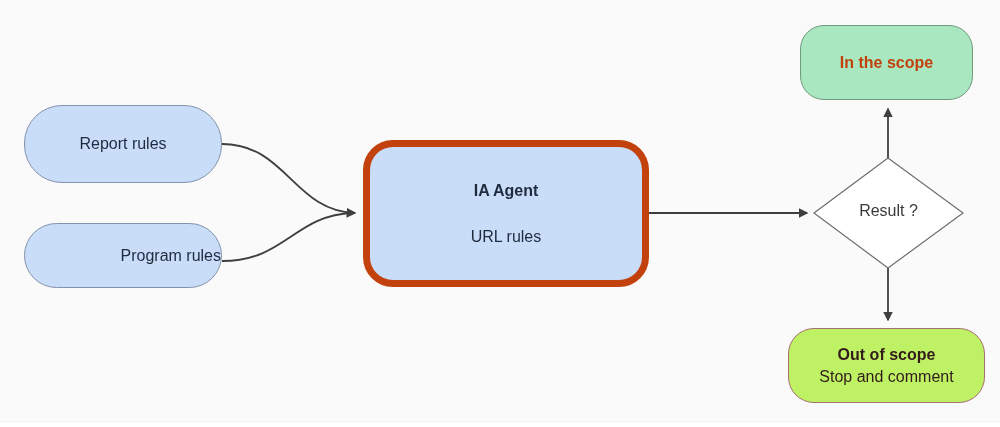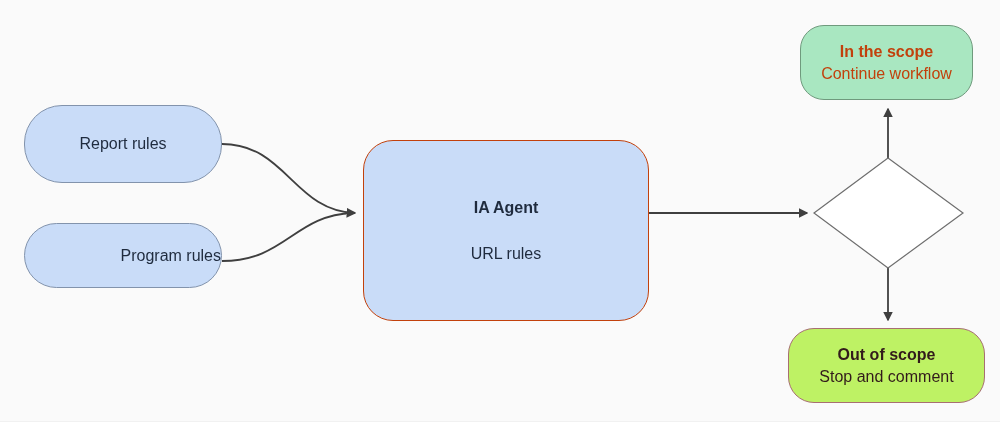--- a/index.html
+++ b/index.html
@@ -35,23 +35,23 @@
     width: 198px;
     background: #c9dcf8;
     border: 1px solid #8293ac;
     border-radius: 38px;
     color: #1f2b3e;
   }
   .node-report   { top: 105px; height: 78px; }
   .node-program  { top: 223px; height: 65px; align-items: flex-end; }
   .node-agent {
     left: 363px; top: 140px;
-    width: 286px; height: 181px;
+    width: 286px; height: 147px;
     background: #c9dcf8;
-    border: 1px solid #c2410c;
+    border: 7px solid #c2410c;
     border-radius: 30px;
     color: #1f2b3e;
   }
   .node-agent .agent-title {
     font-weight: bold;
     line-height: 22px;
     margin-bottom: 24px;
   }
   .node-agent .agent-body { line-height: 22px; }
   .node-green {
@@ -119,24 +119,24 @@
 
   <div class="node node-pill node-program">
     <span>Program rules</span>
   </div>
 
   <div class="node node-agent">
     <div class="agent-title">IA Agent</div>
     <div class="agent-body">URL rules</div>
   </div>
 
+  <div class="diamond-label">Result ?</div>
 
   <div class="node node-green">
     <div class="node-title">In the scope</div>
-    <div class="node-subtitle">Continue workflow</div>
   </div>
 
   <div class="node node-pink">
     <div class="node-title">Out of scope</div>
     <div class="node-subtitle">Stop and comment</div>
   </div>
 
   <div class="bottom-strip"></div>
 
 </div>

